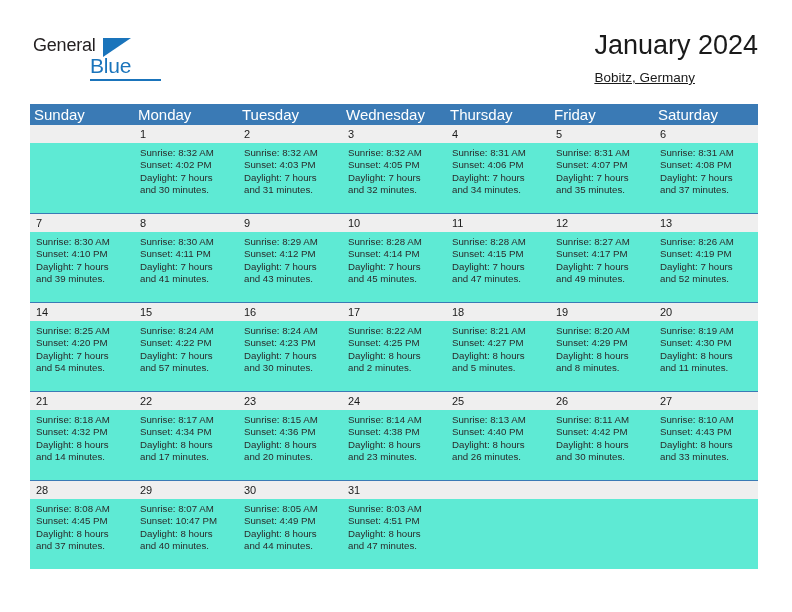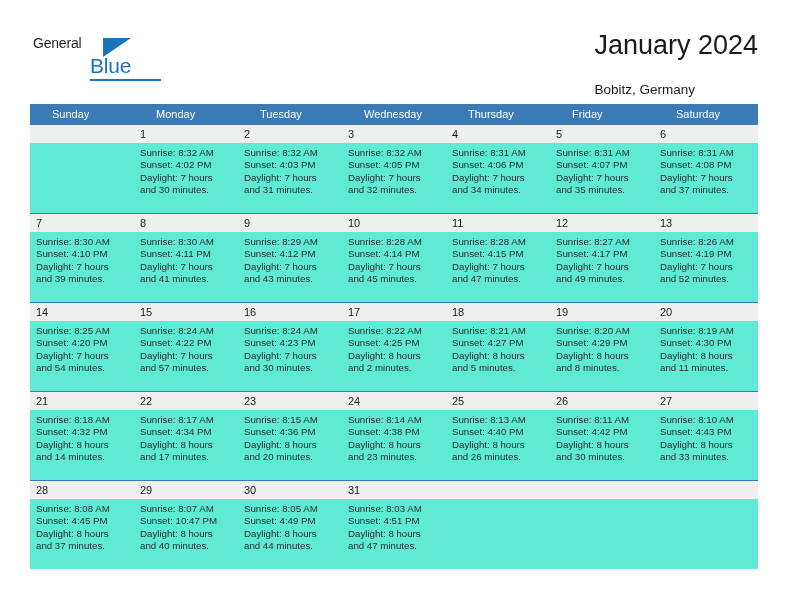--- a/index.html
+++ b/index.html
@@ -35,21 +35,21 @@
     position: absolute;
     left: 33px;
     top: 36px;
     width: 130px;
     height: 48px;
   }
   .logo-general {
     position: absolute;
     left: 0;
     top: 0;
-    font-size: 14px;
+    font-size: 18px;
     letter-spacing: -0.2px;
     color: #231f20;
     line-height: 1;
   }
   .logo-triangle {
     position: absolute;
     left: 70px;
     top: 2px;
     width: 0;
     height: 0;
@@ -83,45 +83,46 @@
   .month-title {
     font-size: 27px;
     color: #1a1a1a;
     line-height: 1.18;
     white-space: nowrap;
   }
   .location {
     font-size: 13.5px;
     color: #1a1a1a;
     line-height: 1.2;
-    margin-top: 20px;
+    margin-top: 8px;
     white-space: nowrap;
+    text-decoration: underline;
   }
 
   
   .calendar {
     position: absolute;
     left: 30px;
     top: 104px;
     width: 728px;
   }
 
   .weekday-header {
     display: flex;
     width: 100%;
     background: #3a7ab5;
     height: 21px;
   }
   .weekday-cell {
     flex: 1 1 0;
     min-width: 0;
     color: #ffffff;
-    font-size: 11px;
+    font-size: 15px;
     line-height: 21px;
-    padding-left: 22px;
+    padding-left: 4px;
     box-sizing: border-box;
     white-space: nowrap;
     overflow: hidden;
   }
 
   .week-row {
     width: 100%;
     border-top: 1.5px solid #3a7ab5;
   }
   .week-row:first-of-type {

